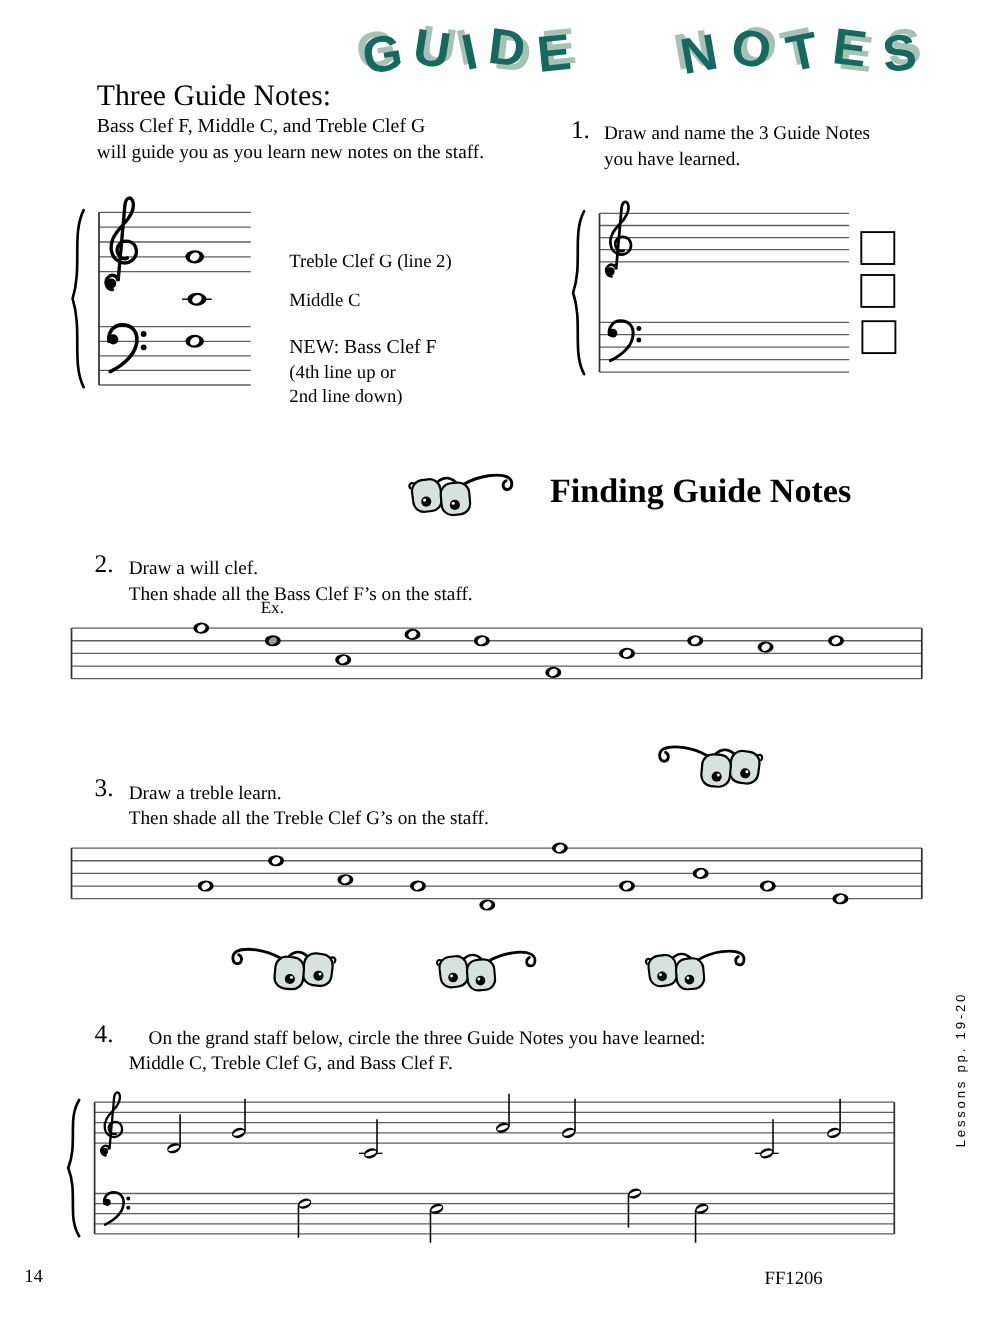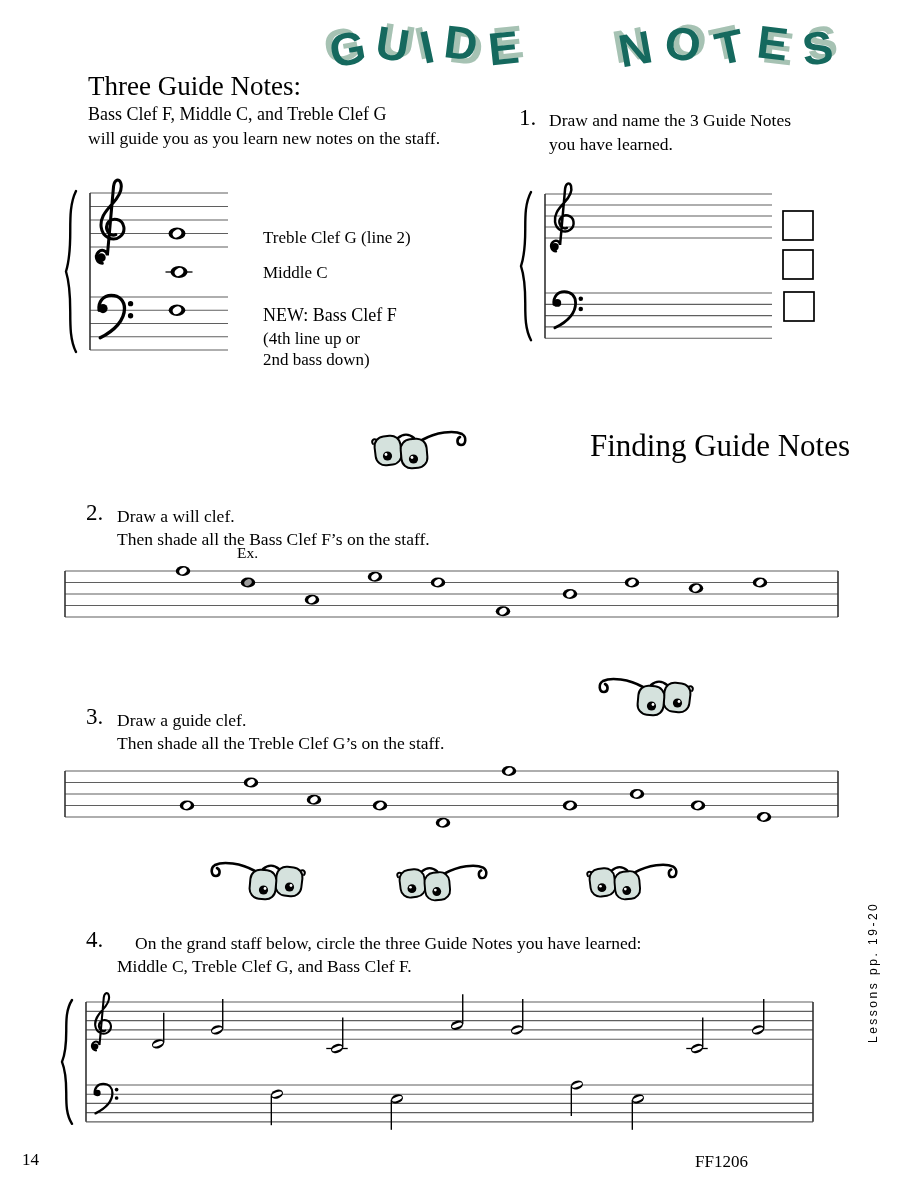--- a/index.html
+++ b/index.html
@@ -15,21 +15,21 @@
   .titleword span:nth-child(2){transform:rotate(9deg) translateY(-1px);text-shadow:5px -4px 0 #a6c2b3}
   .titleword span:nth-child(3){transform:rotate(-12deg) translateY(2px);text-shadow:-4px -5px 0 #a6c2b3}
   .titleword span:nth-child(4){transform:rotate(7deg) translateY(-2px);text-shadow:6px 4px 0 #a6c2b3}
   .titleword span:nth-child(5){transform:rotate(-6deg) translateY(3px);text-shadow:5px -5px 0 #a6c2b3}
   
   .h1{font-size:27px;font-weight:normal}
   .body-line{font-size:17.5px}
   .bold-line{font-size:18px}
   .exnum{font-size:23px}
   .extext{font-size:17.5px;line-height:24px}
-  .finding{font-size:31px;font-weight:normal;text-align:right}
+  .finding{font-size:31px;font-weight:bold;text-align:left}
   .staff-label{font-size:17px}
   .exlabel{font-size:15.5px}
   .sidetext{font-family:"Liberation Sans",sans-serif;font-size:12px;letter-spacing:2.5px;white-space:nowrap;
             transform:rotate(-90deg);transform-origin:left top}
   .footer{font-size:17px}
   .plate{font-size:17px}
   svg.glasses{position:absolute;overflow:visible}
   svg.glasses.flip{transform:scaleX(-1)}
 </style>
 </head>
@@ -326,35 +326,35 @@
   </div>
 
 <div class="abs h1" style="left:88px;top:71px">Three Guide Notes:</div>
 <div class="abs bold-line" style="left:88px;top:104px"><span class="b">Bass Clef F</span><span>, </span><span class="b">Middle C</span><span>, and </span><span class="b">Treble Clef G</span></div>
 <div class="abs body-line" style="left:88px;top:128px">will guide you as you learn new notes on the staff.</div>
 
 <div class="abs staff-label" style="left:263px;top:228px"><span class="b">Treble Clef G</span><span> (line 2)</span></div>
 <div class="abs staff-label" style="left:263px;top:263px"><span class="b">Middle C</span></div>
 <div class="abs staff-label" style="left:263px;top:305px;font-size:18px"><span class="b">NEW: Bass Clef F</span></div>
 <div class="abs staff-label" style="left:263px;top:329px">(4th line up or</div>
-<div class="abs staff-label" style="left:263px;top:350px">2nd bass down)</div>
+<div class="abs staff-label" style="left:263px;top:350px">2nd line down)</div>
 
 <div class="abs exnum" style="left:519px;top:105px">1.</div>
 <div class="abs extext" style="left:549px;top:108px">Draw and name the 3 Guide Notes</div>
 <div class="abs extext" style="left:549px;top:132px">you have learned.</div>
 
 <div class="abs finding" style="left:500px;top:428px;width:350px">Finding Guide Notes</div>
 
 <div class="abs exnum" style="left:86px;top:500px">2.</div>
 <div class="abs extext" style="left:117px;top:504px"><span>Draw a </span><span class="b">will clef</span><span>.</span></div>
 <div class="abs extext" style="left:117px;top:527px"><span>Then shade all the </span><span class="b">Bass Clef F’s</span><span> on the staff.</span></div>
 <div class="abs exlabel" style="left:237px;top:544px">Ex.</div>
 
 <div class="abs exnum" style="left:86px;top:704px">3.</div>
-<div class="abs extext" style="left:117px;top:708px"><span>Draw a </span><span class="b">guide clef</span><span>.</span></div>
+<div class="abs extext" style="left:117px;top:708px"><span>Draw a </span><span class="b">treble learn</span><span>.</span></div>
 <div class="abs extext" style="left:117px;top:731px"><span>Then shade all the </span><span class="b">Treble Clef G’s</span><span> on the staff.</span></div>
 
 <div class="abs exnum" style="left:86px;top:927px">4.</div>
 <div class="abs extext" style="left:135px;top:931px">On the grand staff below, circle the three Guide Notes you have learned:</div>
 <div class="abs extext" style="left:117px;top:954px"><span class="b">Middle C</span><span>, </span><span class="b">Treble Clef G</span><span>, and </span><span class="b">Bass Clef F</span><span>.</span></div>
 
 <div class="abs sidetext" style="left:866px;top:1043px">Lessons pp. 19-20</div>
 <div class="abs footer" style="left:22px;top:1150px">14</div>
 <div class="abs plate" style="left:695px;top:1152px">FF1206</div>
 

